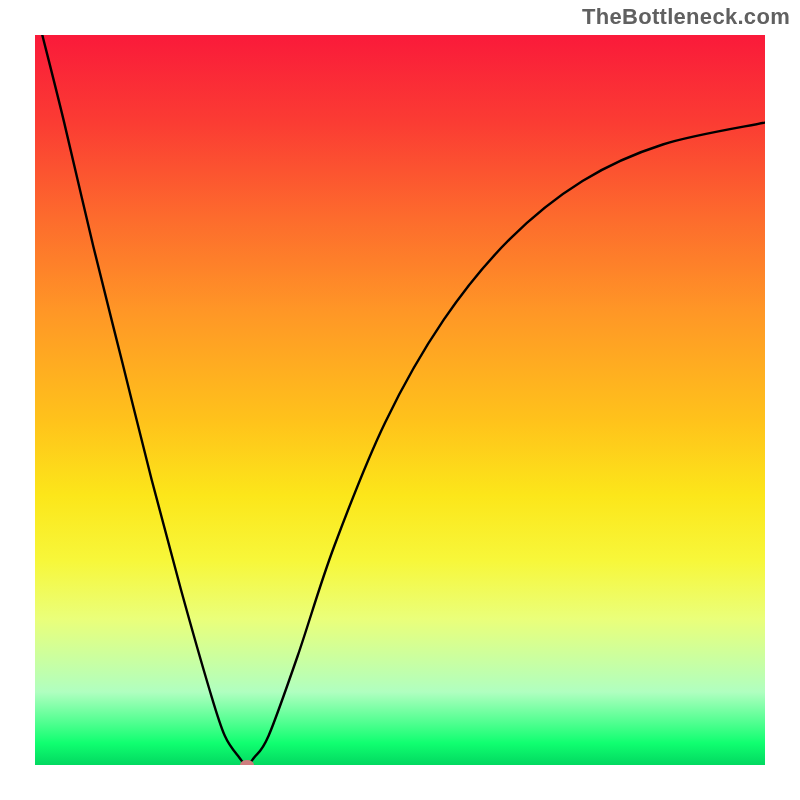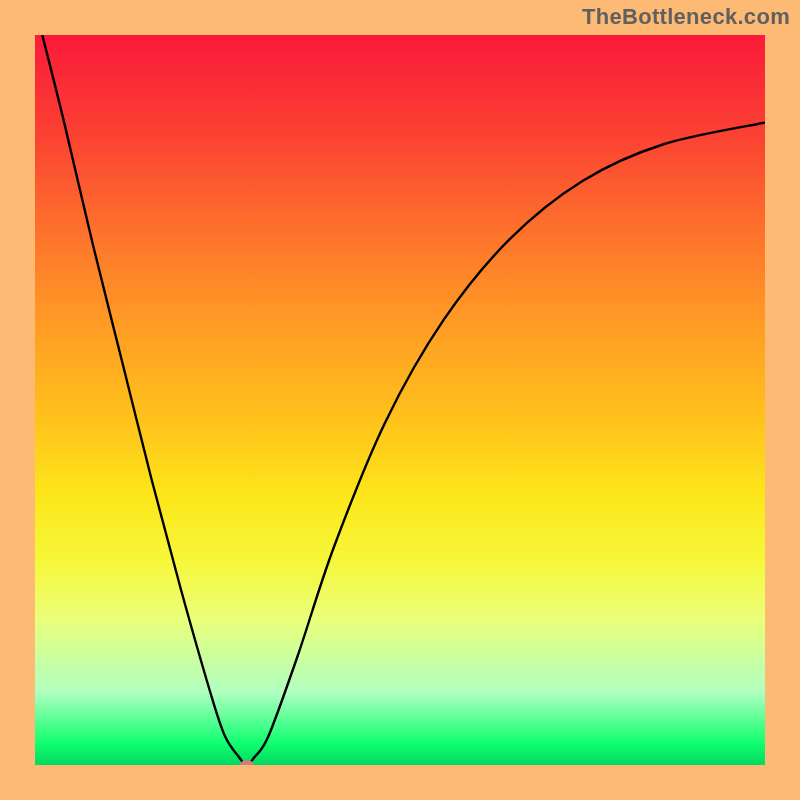--- a/index.html
+++ b/index.html
@@ -8,21 +8,21 @@
     width: 800px;
     height: 800px;
     background: #000;
     font-family: Arial, Helvetica, sans-serif;
     overflow: hidden;
   }
   .frame {
     position: relative;
     width: 800px;
     height: 800px;
-    background: #fdba74;
+    background: #ffffff;
   }
   .attribution {
     position: absolute;
     top: 4px;
     right: 10px;
     color: #606060;
     font-size: 22px;
     font-weight: bold;
     letter-spacing: 0.3px;
     z-index: 10;

